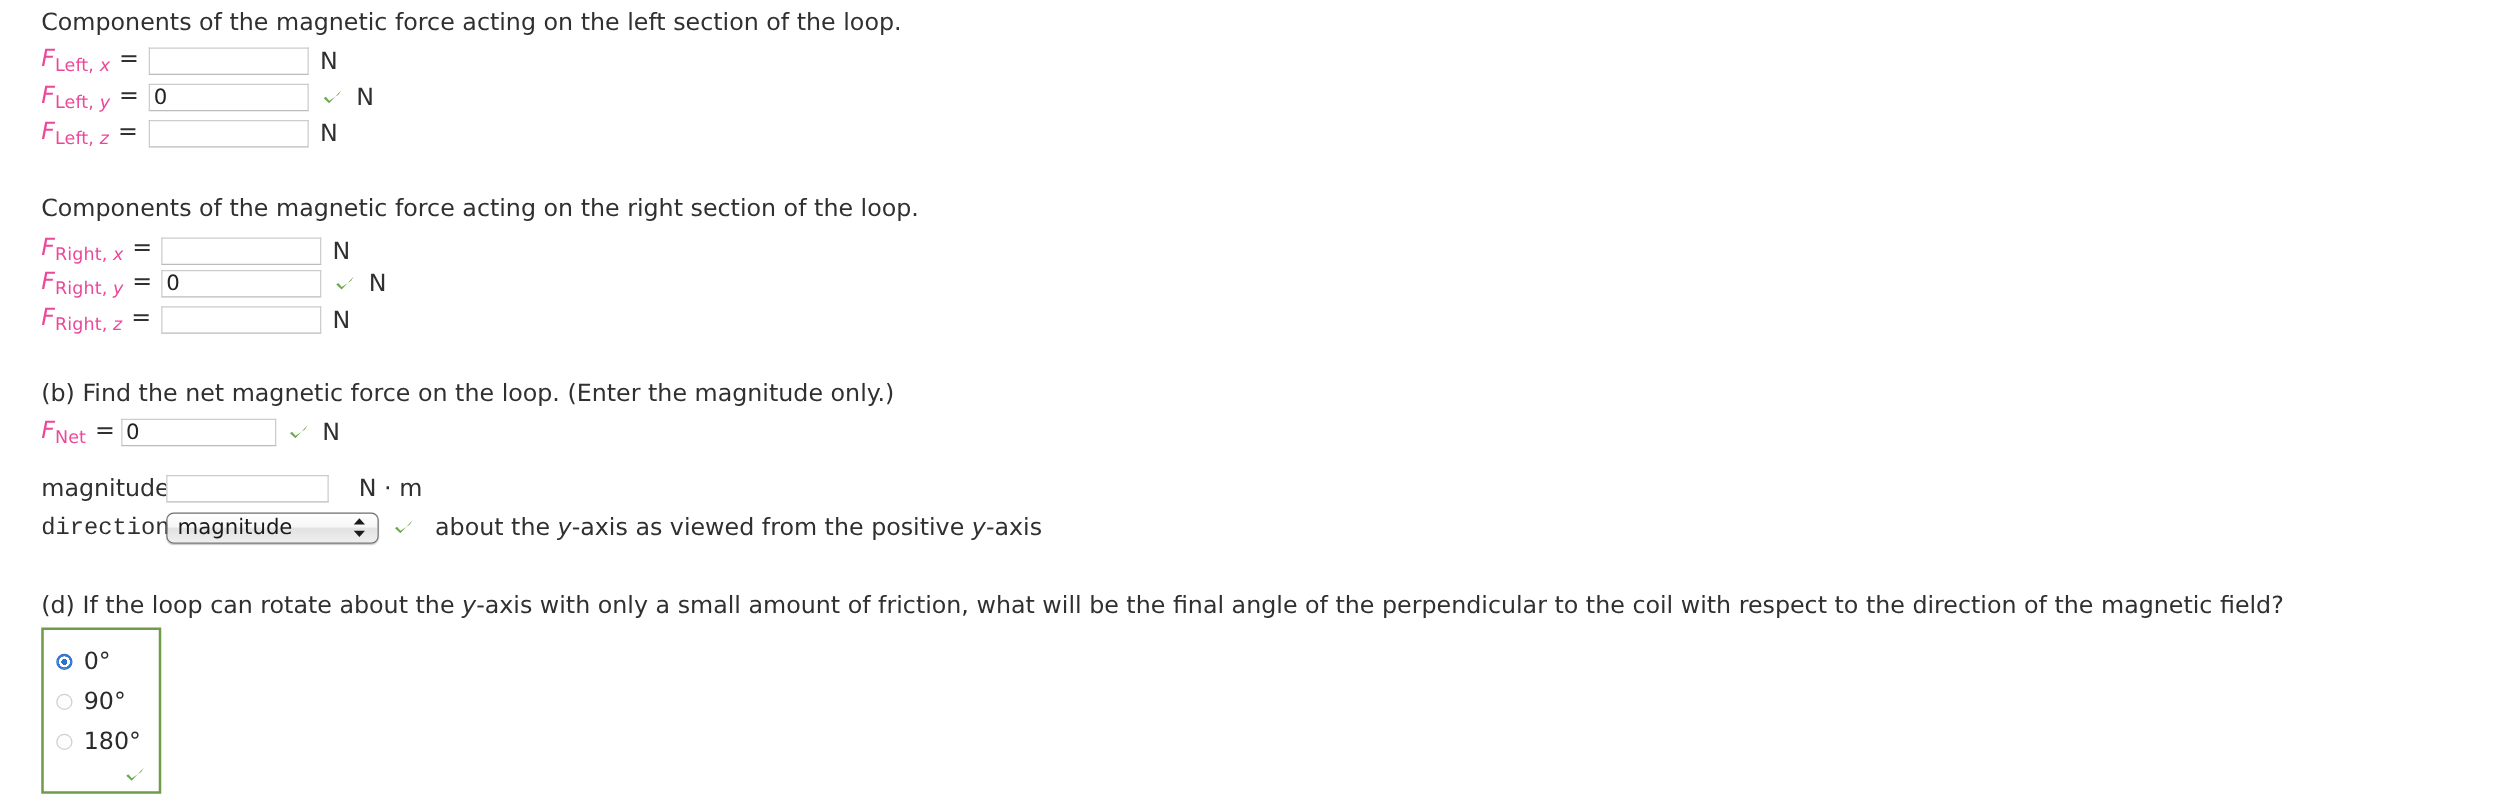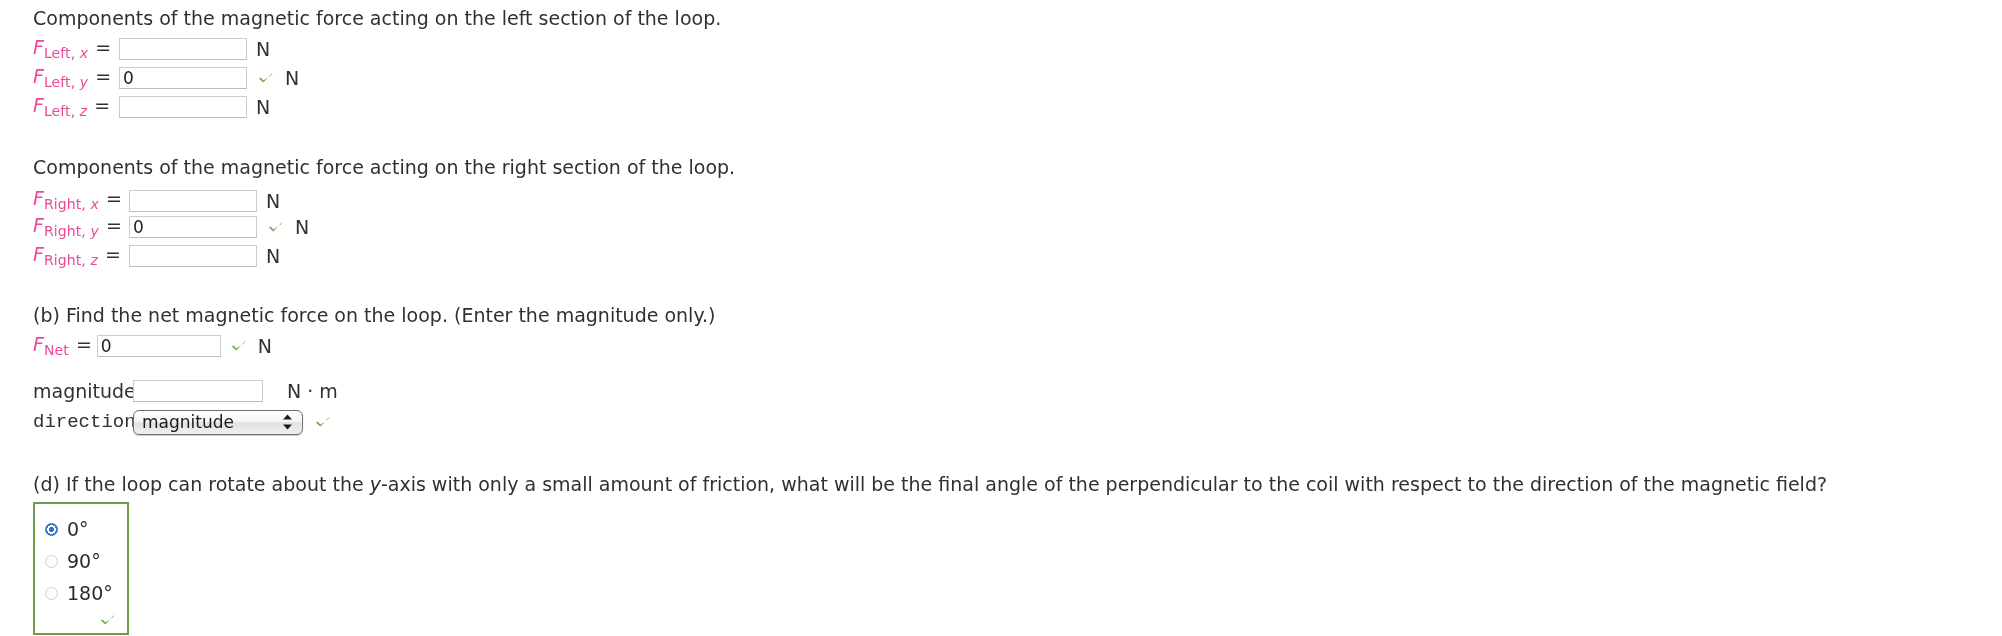--- a/index.html
+++ b/index.html
@@ -290,20 +290,21 @@
               <path d="M5.5 16 L10 11 L1 11 Z" fill="#1b1b1b"></path>
             </svg>
           </span>
         </span>
       </span>
       <span class="tick" style="margin-left:11px;">
         <svg width="18" height="18" viewBox="0 0 18 18">
             <path d="M2 9.5 L6.3 13.6 L16 3.2 L13.9 6.6 L6.4 11.6 L3.6 8.4 Z" fill="#6aaa4a"></path>
           </svg>
       </span>
+      <span class="prompt" style="margin-left:16px;"><span>about the </span><span class="ital">y</span><span>-axis as viewed from the positive </span><span class="ital">y</span><span>-axis</span></span>
     </div>
   </div>
 
   <div class="blk" style="left:33px; top:472px;">
     <div class="prompt"><span>(d) If the loop can rotate about the </span><span class="ital">y</span><span>-axis with only a small amount of friction, what will be the final angle of the perpendicular to the coil with respect to the direction of the magnetic field?</span></div>
 
     <div class="radio-box" style="margin-top:6px;">
       <div class="radio-row">
         <span class="radio-dot on"></span>
         <span class="radio-label">0°</span>

